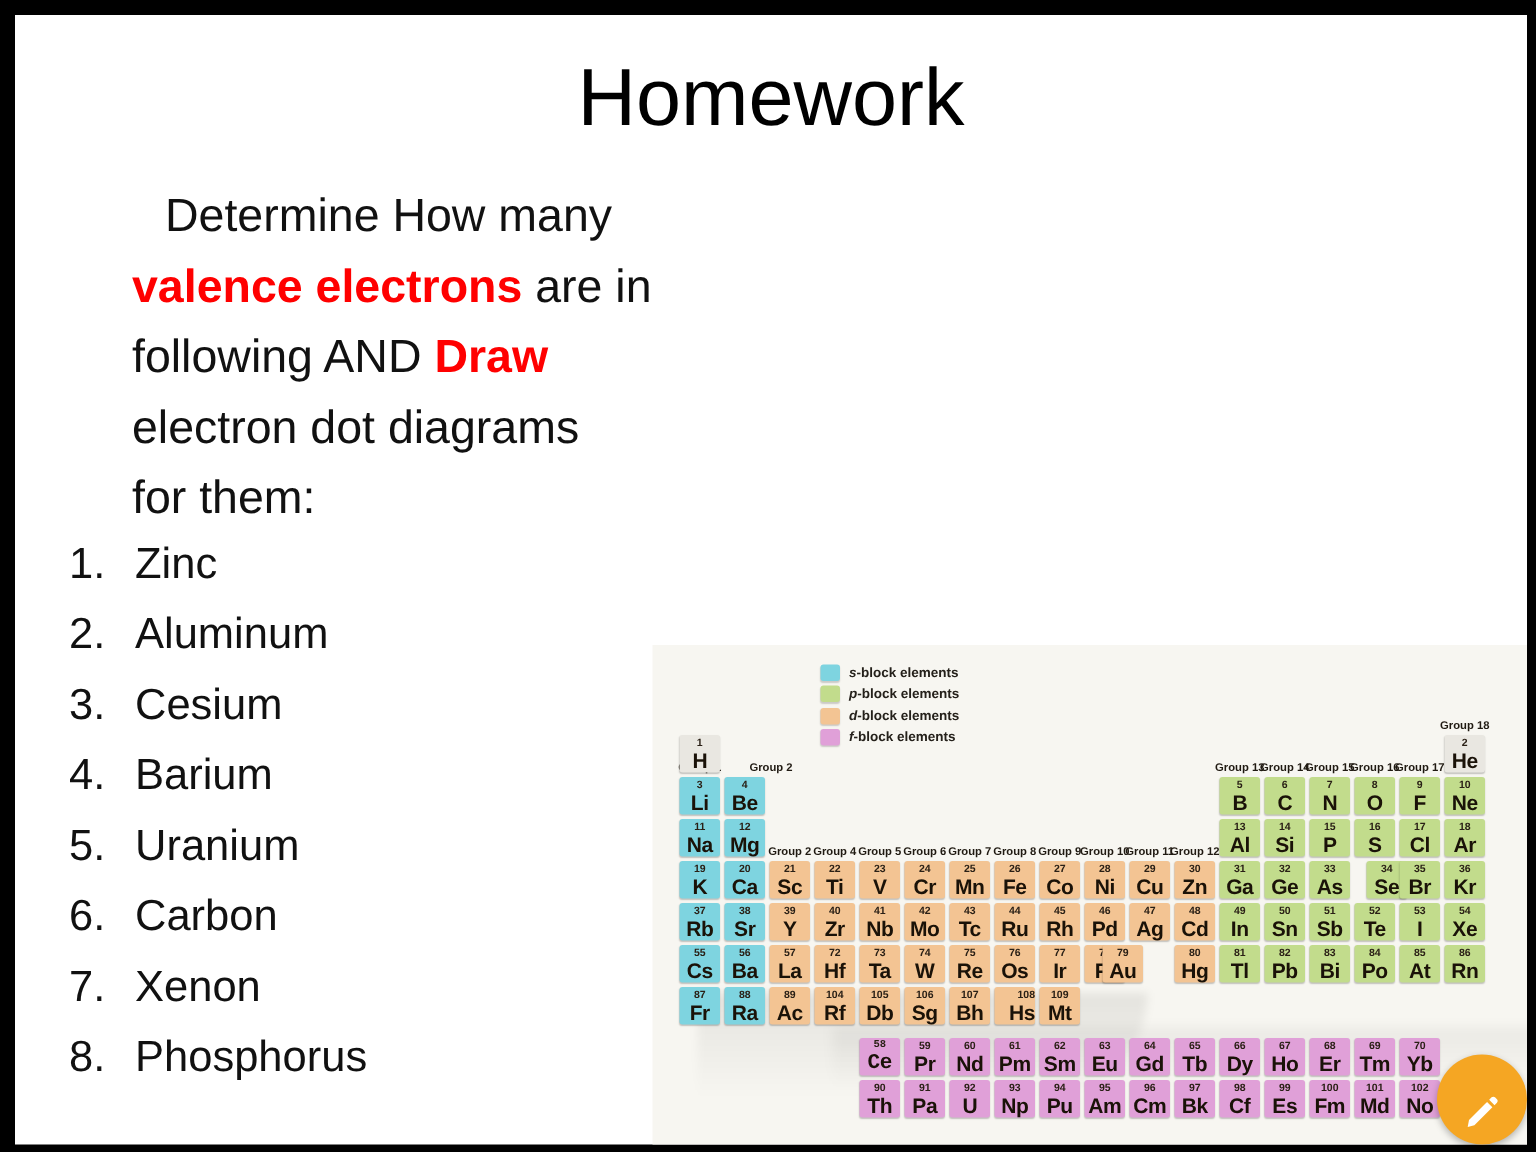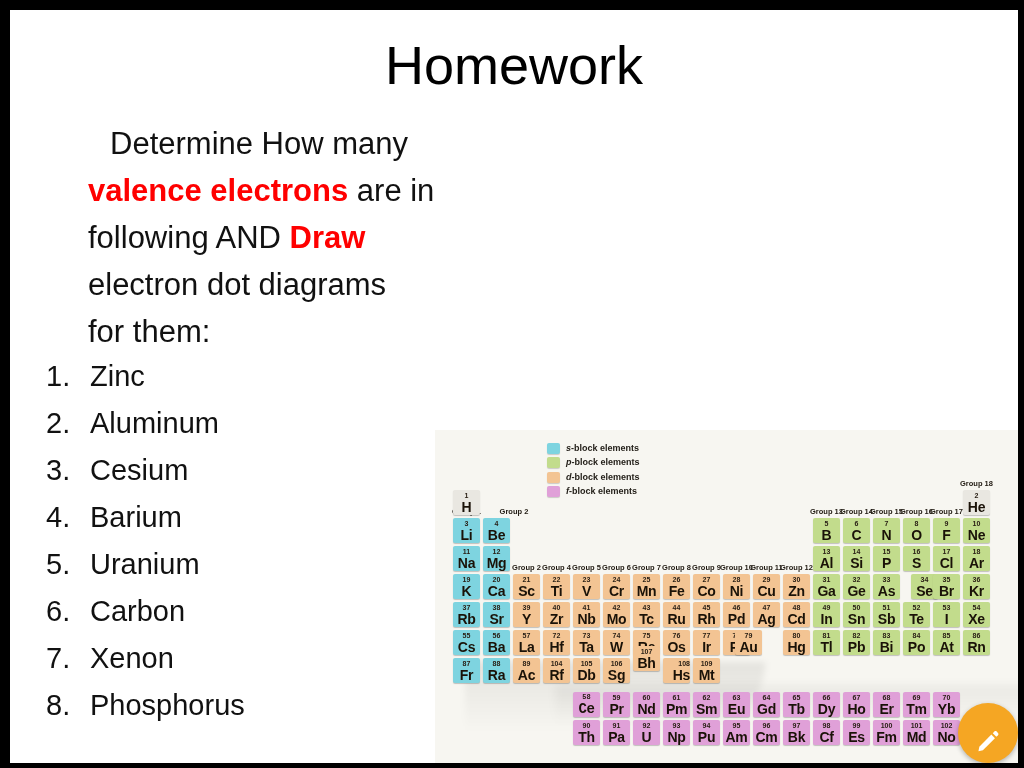--- a/index.html
+++ b/index.html
@@ -565,21 +565,21 @@
             <span class="sym">Rf</span>
           </div>
           <div class="cell d-block" style="left: 138px; top: 228px;">
             <span class="z">105</span>
             <span class="sym">Db</span>
           </div>
           <div class="cell d-block" style="left: 168px; top: 228px;">
             <span class="z">106</span>
             <span class="sym">Sg</span>
           </div>
-          <div class="cell d-block" style="left: 198px; top: 216px;">
+          <div class="cell d-block" style="left: 198px; top: 228px;">
             <span class="z">107</span>
             <span class="sym">Bh</span>
           </div>
           <div class="cell d-block" style="left: 228px; top: 228px; text-align: right;">
             <span class="z">108</span>
             <span class="sym">Hs</span>
           </div>
           <div class="cell d-block" style="left: 258px; top: 228px;">
             <span class="z">109</span>
             <span class="sym">Mt</span>

